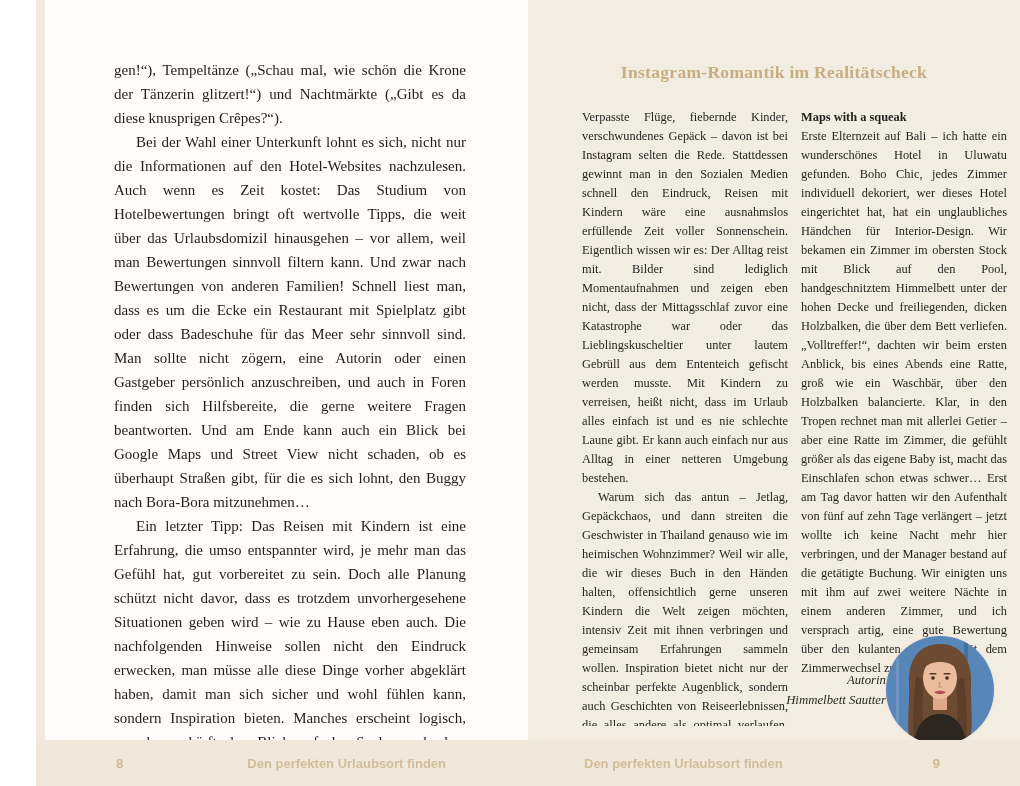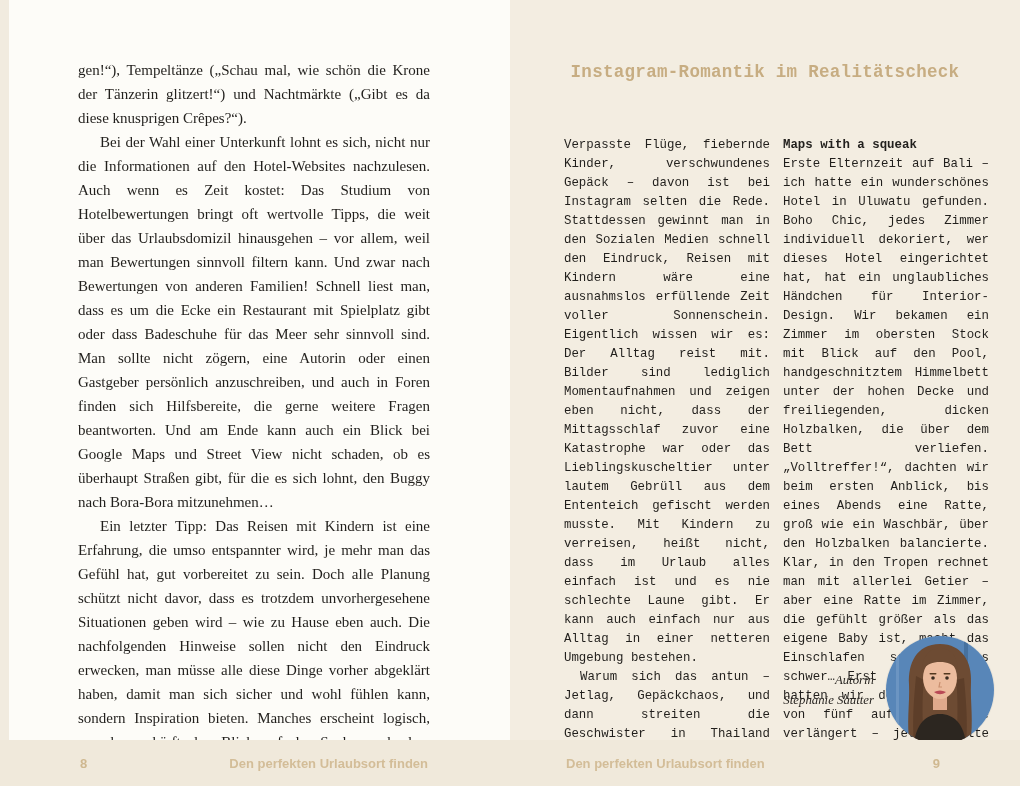--- a/index.html
+++ b/index.html
@@ -9,20 +9,21 @@
     color: #211f1c;
     overflow: hidden;
   }
   .spread { position: relative; width: 1020px; height: 786px; display: flex; }
 
   
   .page-left {
     position: relative;
     width: 510px; height: 786px;
     background: #fdfcf8;
+    margin-left: 36px;
   }
   .page-left .edge-strip {
     position: absolute; left: 0; top: 0; bottom: 0; width: 9px;
     background: #f1ebdf;
   }
   .left-body {
     position: absolute; left: 78px; top: 58px; width: 352px;
     font-size: 15px; line-height: 24px;
     text-align: justify; hyphens: auto;
   }
@@ -33,44 +34,43 @@
 
   
   .page-right {
     position: relative;
     width: 510px; height: 786px;
     background: #f3ede1;
   }
   .chapter-heading {
     position: absolute; left: 30px; right: 30px; top: 62px;
     margin: 0;
-    font-family: Liberation Mono, monospace;
+    font-family: Liberation Serif, serif;
     font-size: 17.5px; font-weight: bold;
     letter-spacing: 0.3px;
     text-align: center;
     color: #c7ad82;
   }
   .columns {
-    position: absolute; left: 54px; top: 136px; width: 426px; height: 618px;
+    position: absolute; left: 54px; top: 108px; width: 426px; height: 618px;
     display: flex; gap: 13px;
     overflow: hidden;
-    font-family: Liberation Mono, monospace;
   }
   .col {
     width: 206px;
     font-size: 12.4px; line-height: 19px;
     text-align: justify; hyphens: auto;
   }
   .col p { margin: 0; }
   .col p.indent { text-indent: 16px; }
   .col-heading { font-weight: bold; }
 
   .author-block {
     position: absolute; right: 26px; bottom: 42px;
-    display: flex; align-items: center; gap: 12px;
+    display: flex; align-items: center; 
   }
   .author-credit {
     font-style: italic; font-size: 12.8px; line-height: 20px;
     text-align: right; color: #2a2723;
   }
   .author-photo {
     width: 108px; height: 108px; border-radius: 50%;
     overflow: hidden; flex: 0 0 auto;
     box-shadow: 0 0 0 1px rgba(0,0,0,0.04);
   }
@@ -120,21 +120,21 @@
       </div>
       <div class="col">
         <p><span class="col-heading">Maps with a squeak</span><br>
            <span>Erste Elternzeit auf Bali – ich hatte ein wunderschönes Hotel in Uluwatu gefunden. Boho Chic, jedes Zimmer individuell dekoriert, wer dieses Hotel eingerichtet hat, hat ein unglaubliches Händchen für Interior-Design. Wir bekamen ein Zimmer im obersten Stock mit Blick auf den Pool, handgeschnitztem Himmelbett unter der hohen Decke und freiliegenden, dicken Holzbalken, die über dem Bett verliefen. „Volltreffer!“, dachten wir beim ersten Anblick, bis eines Abends eine Ratte, groß wie ein Waschbär, über den Holzbalken balancierte. Klar, in den Tropen rechnet man mit allerlei Getier – aber eine Ratte im Zimmer, die gefühlt größer als das eigene Baby ist, macht das Einschlafen schon etwas schwer… Erst am Tag davor hatten wir den Aufenthalt von fünf auf zehn Tage verlängert – jetzt wollte ich keine Nacht mehr hier verbringen, und der Manager bestand auf die getätigte Buchung. Wir einigten uns mit ihm auf zwei weitere Nächte in einem anderen Zimmer, und ich versprach artig, eine gute Bewertung über den kulanten Umgang mit dem Zimmerwechsel zu schreiben.</span></p>
       </div>
     </div>
 
     <div class="author-block">
       <div class="author-credit">
         <div>Autorin</div>
-        <div>Stephanie Sautter</div>
+        <div>Himmelbett Sautter</div>
       </div>
       <div class="author-photo">
         <svg width="108" height="108" viewBox="0 0 108 108" xmlns="http://www.w3.org/2000/svg">
 
           <rect x="0" y="0" width="108" height="108" fill="#5886b8"></rect>
           <rect x="78" y="0" width="4" height="108" fill="#46719f"></rect>
           <rect x="10" y="0" width="3" height="108" fill="#6c95c2"></rect>
 
           <path d="M54 8 C30 8 22 28 23 48 C24 68 20 88 24 108 L84 108 C88 86 84 66 85 46 C86 26 76 8 54 8 Z" fill="#6d4b33"></path>
           <path d="M30 40 C28 62 26 84 28 108 L38 108 C36 84 36 60 38 44 Z" fill="#5d3e29"></path>

